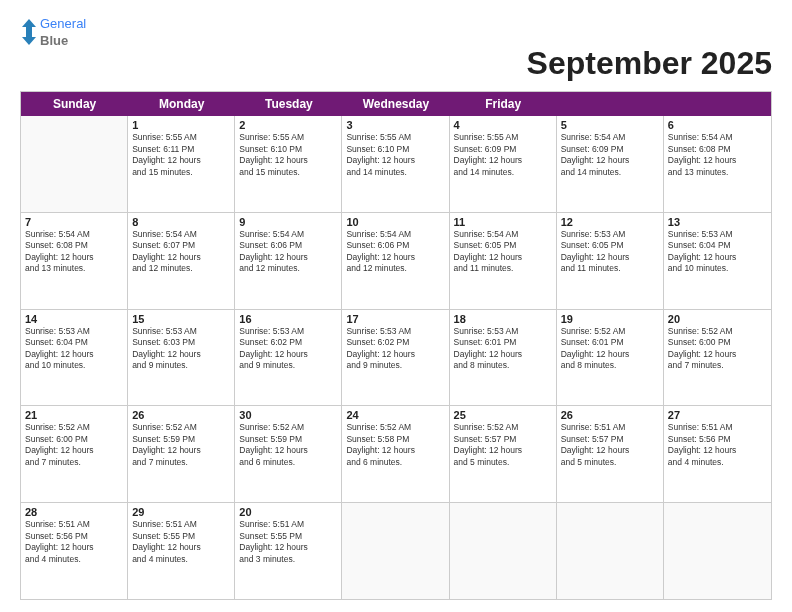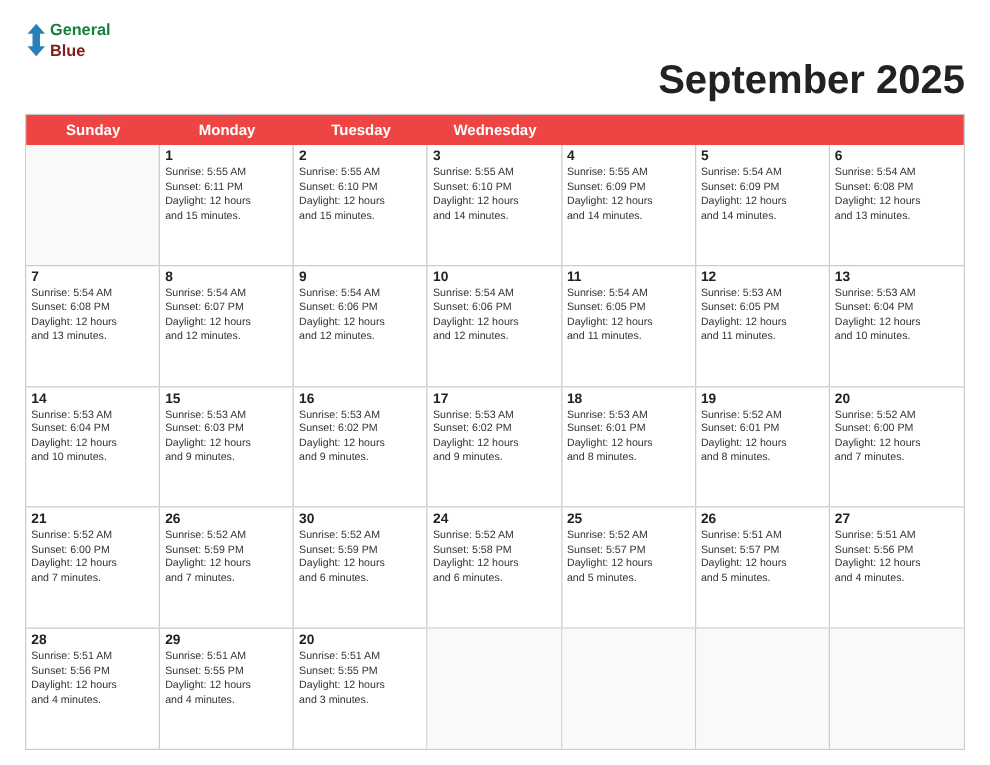--- a/index.html
+++ b/index.html
@@ -45,21 +45,21 @@
     }
     .calendar {
       flex: 1;
       display: flex;
       flex-direction: column;
       border: 1px solid #ccc;
     }
     .cal-header {
       display: grid;
       grid-template-columns: repeat(7, 1fr);
-      background: #ef4444;
+      background: #701a75;
     }
     .cal-header-cell {
       color: #fff;
       font-size: 12px;
       font-weight: bold;
       text-align: center;
       padding: 5px 2px;
     }
     .cal-body {
       flex: 1;
@@ -104,36 +104,37 @@
 <body>
 
 <div class="page">
   <div class="header">
     <div class="logo">
     <div style="display:flex;align-items:center;gap:2px;">
       <svg width="18" height="32" viewBox="0 0 18 32">
         <polygon points="9,2 16,10 12,10 12,20 16,20 9,28 2,20 6,20 6,10 2,10" fill="#2980b9"></polygon>
       </svg>
       <div style="line-height:1.3;">
-        <div style="font-size:13px;font-weight:bold;color:#15803d;">General</div>
-        <div style="font-size:13px;font-weight:bold;color:#7f1d1d;">Blue</div>
+        <div style="font-size:13px;font-weight:normal;color:#3b82f6;">General</div>
+        <div style="font-size:13px;font-weight:bold;color:#737373;">Blue</div>
       </div>
     </div>
   </div>
     <div class="title-section">
       <div class="month-title">September 2025</div>
     </div>
   </div>
 
   <div class="calendar">
     <div class="cal-header">
     <div class="cal-header-cell">Sunday</div>
         <div class="cal-header-cell">Monday</div>
         <div class="cal-header-cell">Tuesday</div>
         <div class="cal-header-cell">Wednesday</div>
+        <div class="cal-header-cell">Friday</div>
       </div>
     <div class="cal-body">
     <div class="cal-row">
           <div class="cal-cell empty"></div>
           <div class="cal-cell">
             <div class="day-num">1</div>
             <div class="day-info" style="white-space: pre-line;">Sunrise: 5:55 AM
 Sunset: 6:11 PM
 Daylight: 12 hours
 and 15 minutes.</div>

